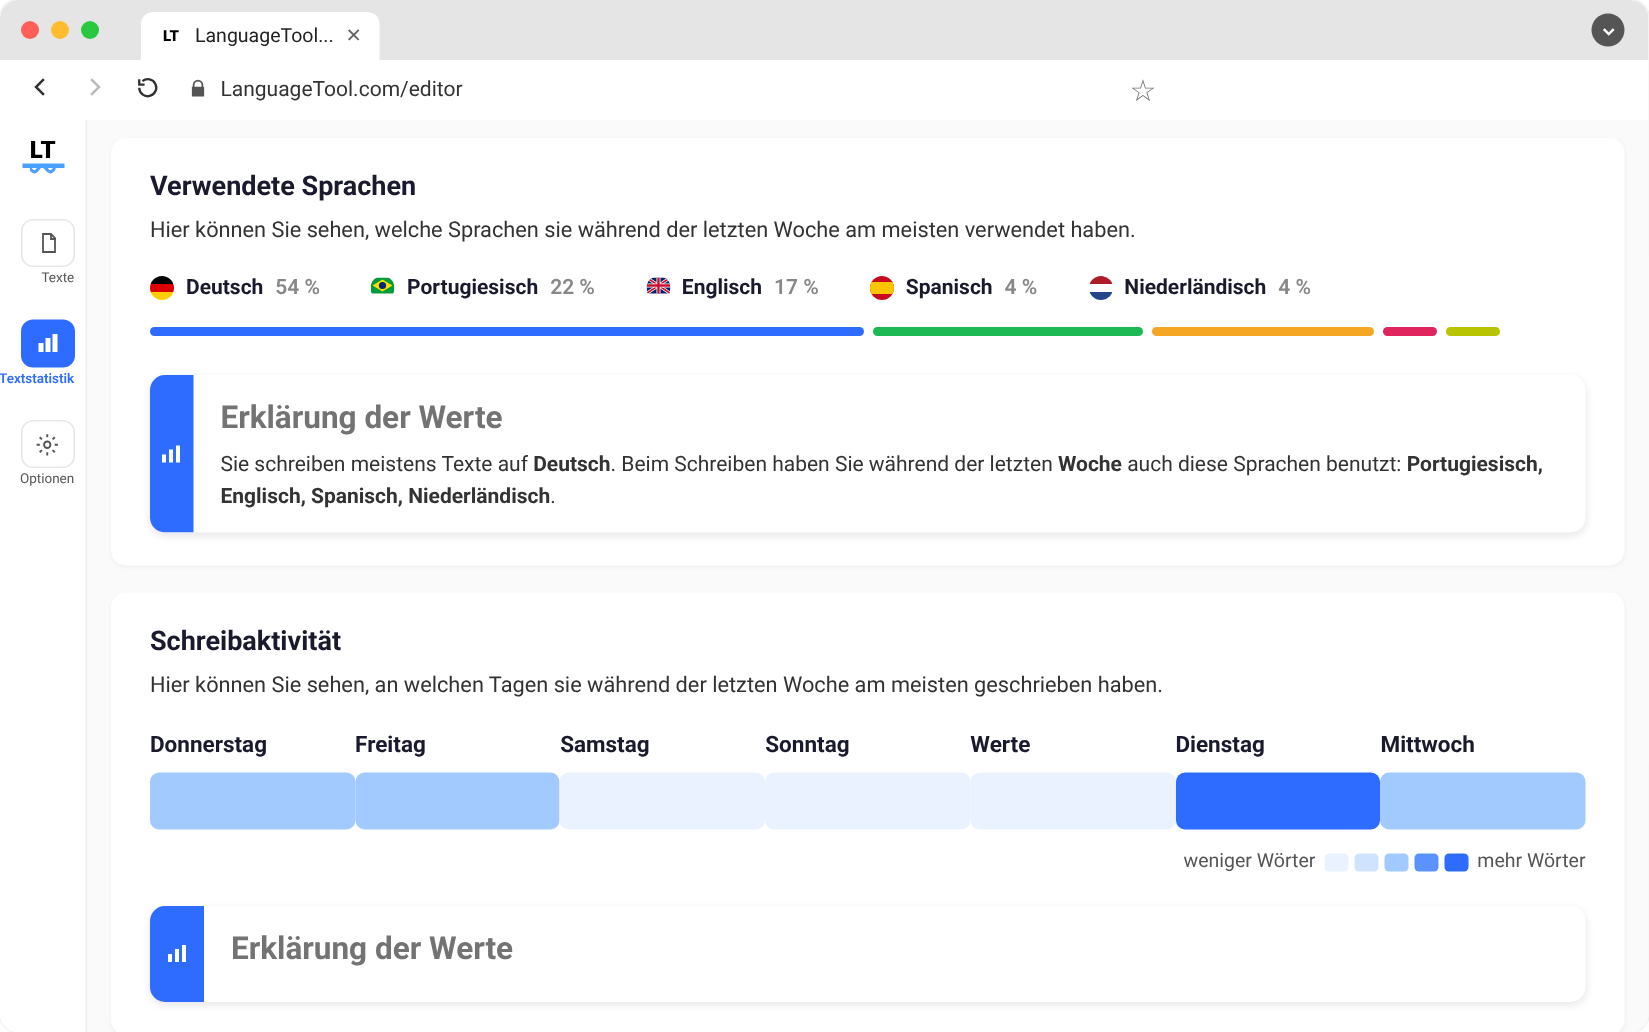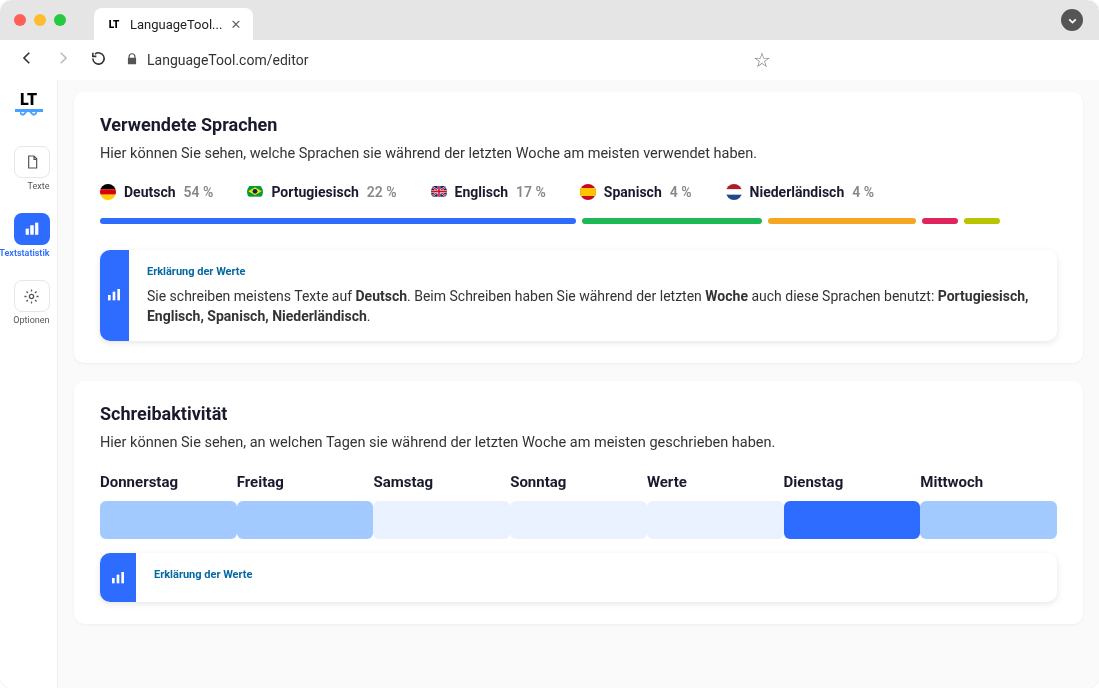--- a/index.html
+++ b/index.html
@@ -199,23 +199,23 @@
     align-items: center;
     justify-content: center;
   }
   .callout-body {
     padding: 14px 18px;
     font-size: 14px;
     color: #333;
     line-height: 1.45;
   }
   .callout-title {
-    color: #0369a1;
+    color: #737373;
     font-weight: 700;
-    font-size: 11px;
+    font-size: 21px;
     margin-bottom: 6px;
   }
   
   .days-row {
     display: flex;
     margin-bottom: 14px;
   }
   .day-col {
     flex: 1;
     display: flex;
@@ -426,20 +426,31 @@
           <div class="day-col">
             <span class="day-name">Dienstag</span>
             <div class="day-box" style="background:#2d6cff"></div>
           </div>
           <div class="day-col">
             <span class="day-name">Mittwoch</span>
             <div class="day-box" style="background:#a3caff"></div>
           </div>
         </div>
 
+      <div class="legend">
+        <span>weniger Wörter</span>
+        <span id="legend-swatches" style="display:flex;gap:4px;">
+            <span class="legend-swatch" style="background: rgb(234, 242, 255);"></span>
+            <span class="legend-swatch" style="background: rgb(207, 227, 255);"></span>
+            <span class="legend-swatch" style="background: rgb(163, 202, 255);"></span>
+            <span class="legend-swatch" style="background: rgb(90, 147, 255);"></span>
+            <span class="legend-swatch" style="background: rgb(45, 108, 255);"></span>
+          </span>
+        <span>mehr Wörter</span>
+      </div>
 
       <div class="callout">
         <div class="callout-icon">
           <svg width="18" height="16" viewBox="0 0 24 24" fill="#fff">
               <rect x="3" y="12" width="4" height="8"></rect>
               <rect x="10" y="7" width="4" height="13"></rect>
               <rect x="17" y="3" width="4" height="17"></rect>
             </svg>
         </div>
         <div class="callout-body">

